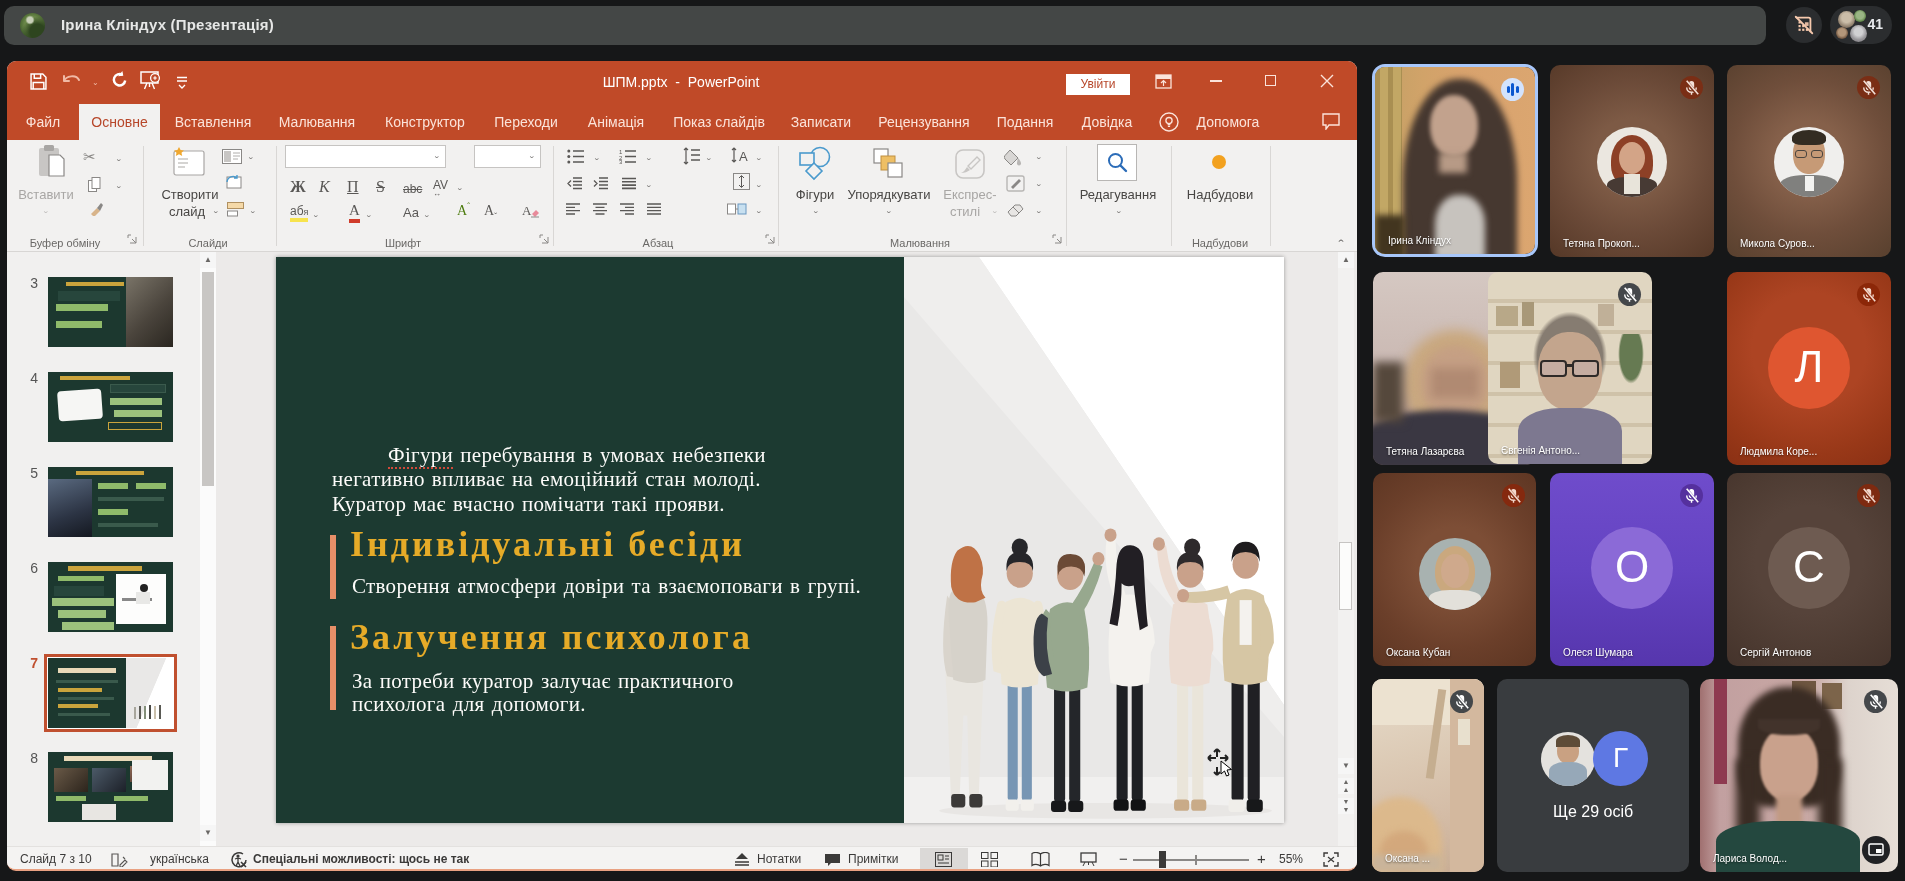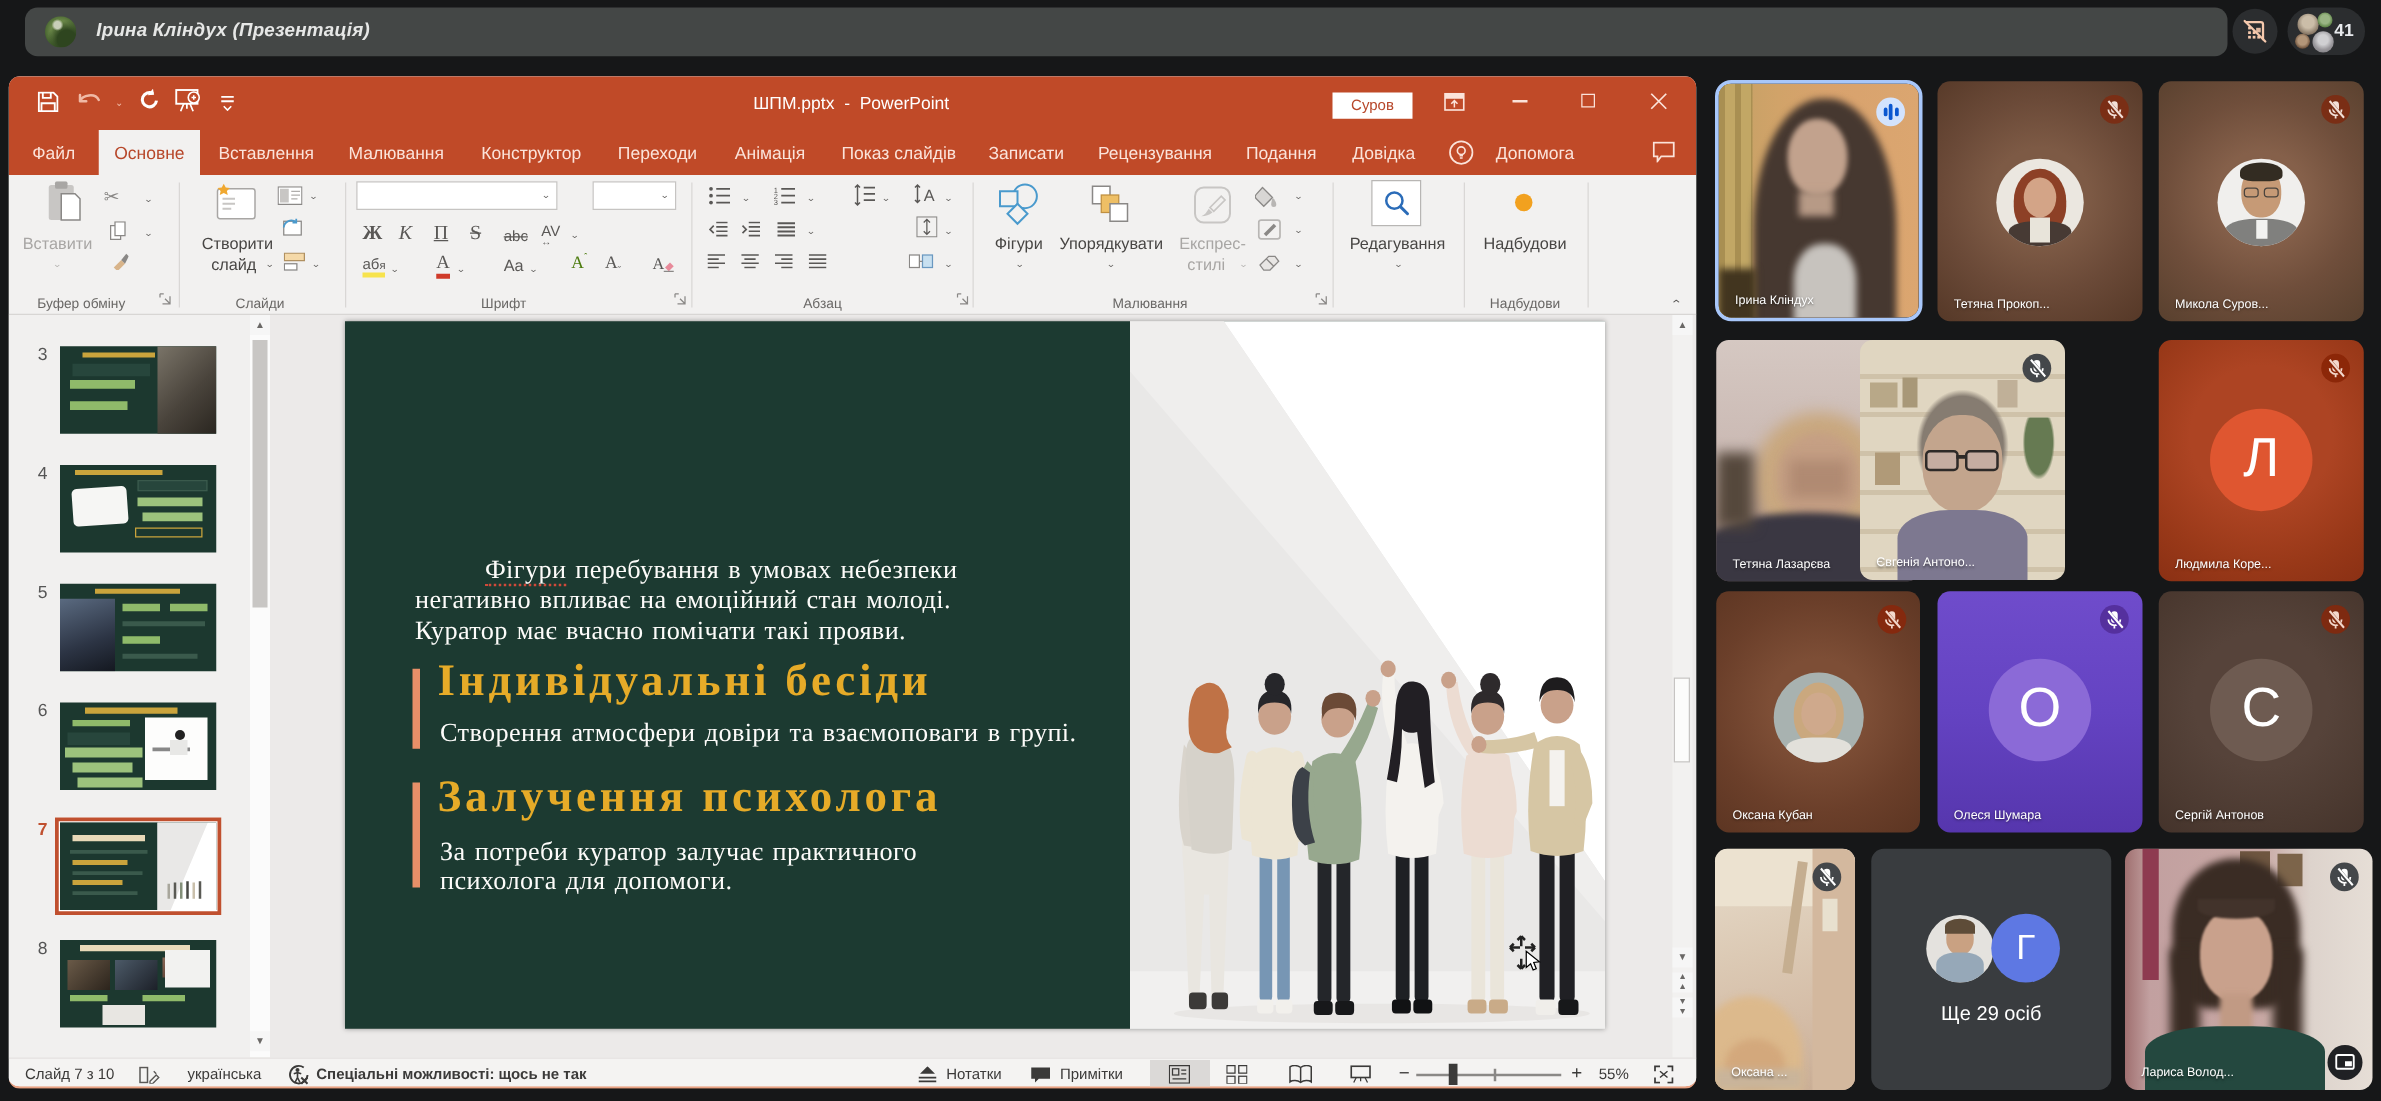--- a/index.html
+++ b/index.html
@@ -1,22 +1,22 @@
 <!DOCTYPE html>
 <html><head>
 <meta charset="utf-8">
 <style>
 * { margin:0; padding:0; box-sizing:border-box; }
 html,body { width:1905px; height:881px; background:#161718; overflow:hidden;
   font-family:"Liberation Sans", sans-serif; }
 .abs { position:absolute; }
 
 
-#meetbar { position:absolute; left:20px; top:6px; width:1762px; height:39px;
-  background:#444746; border-radius:10px;font-style:italic; }
+#meetbar { position:absolute; left:4px; top:6px; width:1762px; height:39px;
+  background:#444746; border-radius:10px; }
 #meetbar .av { position:absolute; left:16px; top:7px; width:25px; height:25px; border-radius:50%;
   background:radial-gradient(circle at 40% 28%, #c8cfb8 0 12%, transparent 20%), radial-gradient(circle at 70% 75%, #2e451f 0 30%, transparent 60%), radial-gradient(circle at 50% 45%, #6d8a4a 0 40%, #46632f 70%, #324a22 100%); }
 #meetbar .tt { position:absolute; left:57px; top:10px; color:#e6e7e6; font-size:15px; font-weight:600; letter-spacing:.2px; }
 #presoff { position:absolute; left:1786px; top:7px; width:36px; height:36px; border-radius:50%; background:#2b2d2f; }
 #count41 { position:absolute; left:1830px; top:6px; width:62px; height:38px; border-radius:19px; background:#2b2d2f; }
 #count41 .n { position:absolute; right:9px; top:10px; color:#e8eaed; font-size:14px; font-weight:700; }
 .mcirc { position:absolute; border-radius:50%; }
 
 
 #ppt { position:absolute; left:7px; top:61px; width:1350px; height:810px;
@@ -163,21 +163,21 @@
     </svg>
     <div class="tab" style="left:1180px;width:82px">Допомога</div>
     <svg class="qat" style="left:1315px;top:9px" width="18" height="17" viewBox="0 0 18 17">
       <path d="M1 1 h16 v11 h-10 l-3 4 v-4 h-3 z" fill="none" stroke="#fbe3da" stroke-width="1.4"></path>
     </svg>
   </div>
   <div id="tabsel">
       <span>Основне</span>
     </div>
   <div id="wtitle">ШПМ.pptx&nbsp;&nbsp;-&nbsp;&nbsp;PowerPoint</div>
-  <div id="signin">Суров</div>
+  <div id="signin">Увійти</div>
   <div id="ribbon">
     <div class="gsep" style="left:136px"></div>
       <div class="gsep" style="left:269px"></div>
     <div class="gsep" style="left:546px"></div>
       <div class="gsep" style="left:771px"></div>
     <div class="gsep" style="left:1059px"></div>
       <div class="gsep" style="left:1164px"></div>
     <div class="gsep" style="left:1263px"></div>
 
     <svg class="ric" style="left:30px;top:5px" width="28" height="35" viewBox="0 0 28 35">

